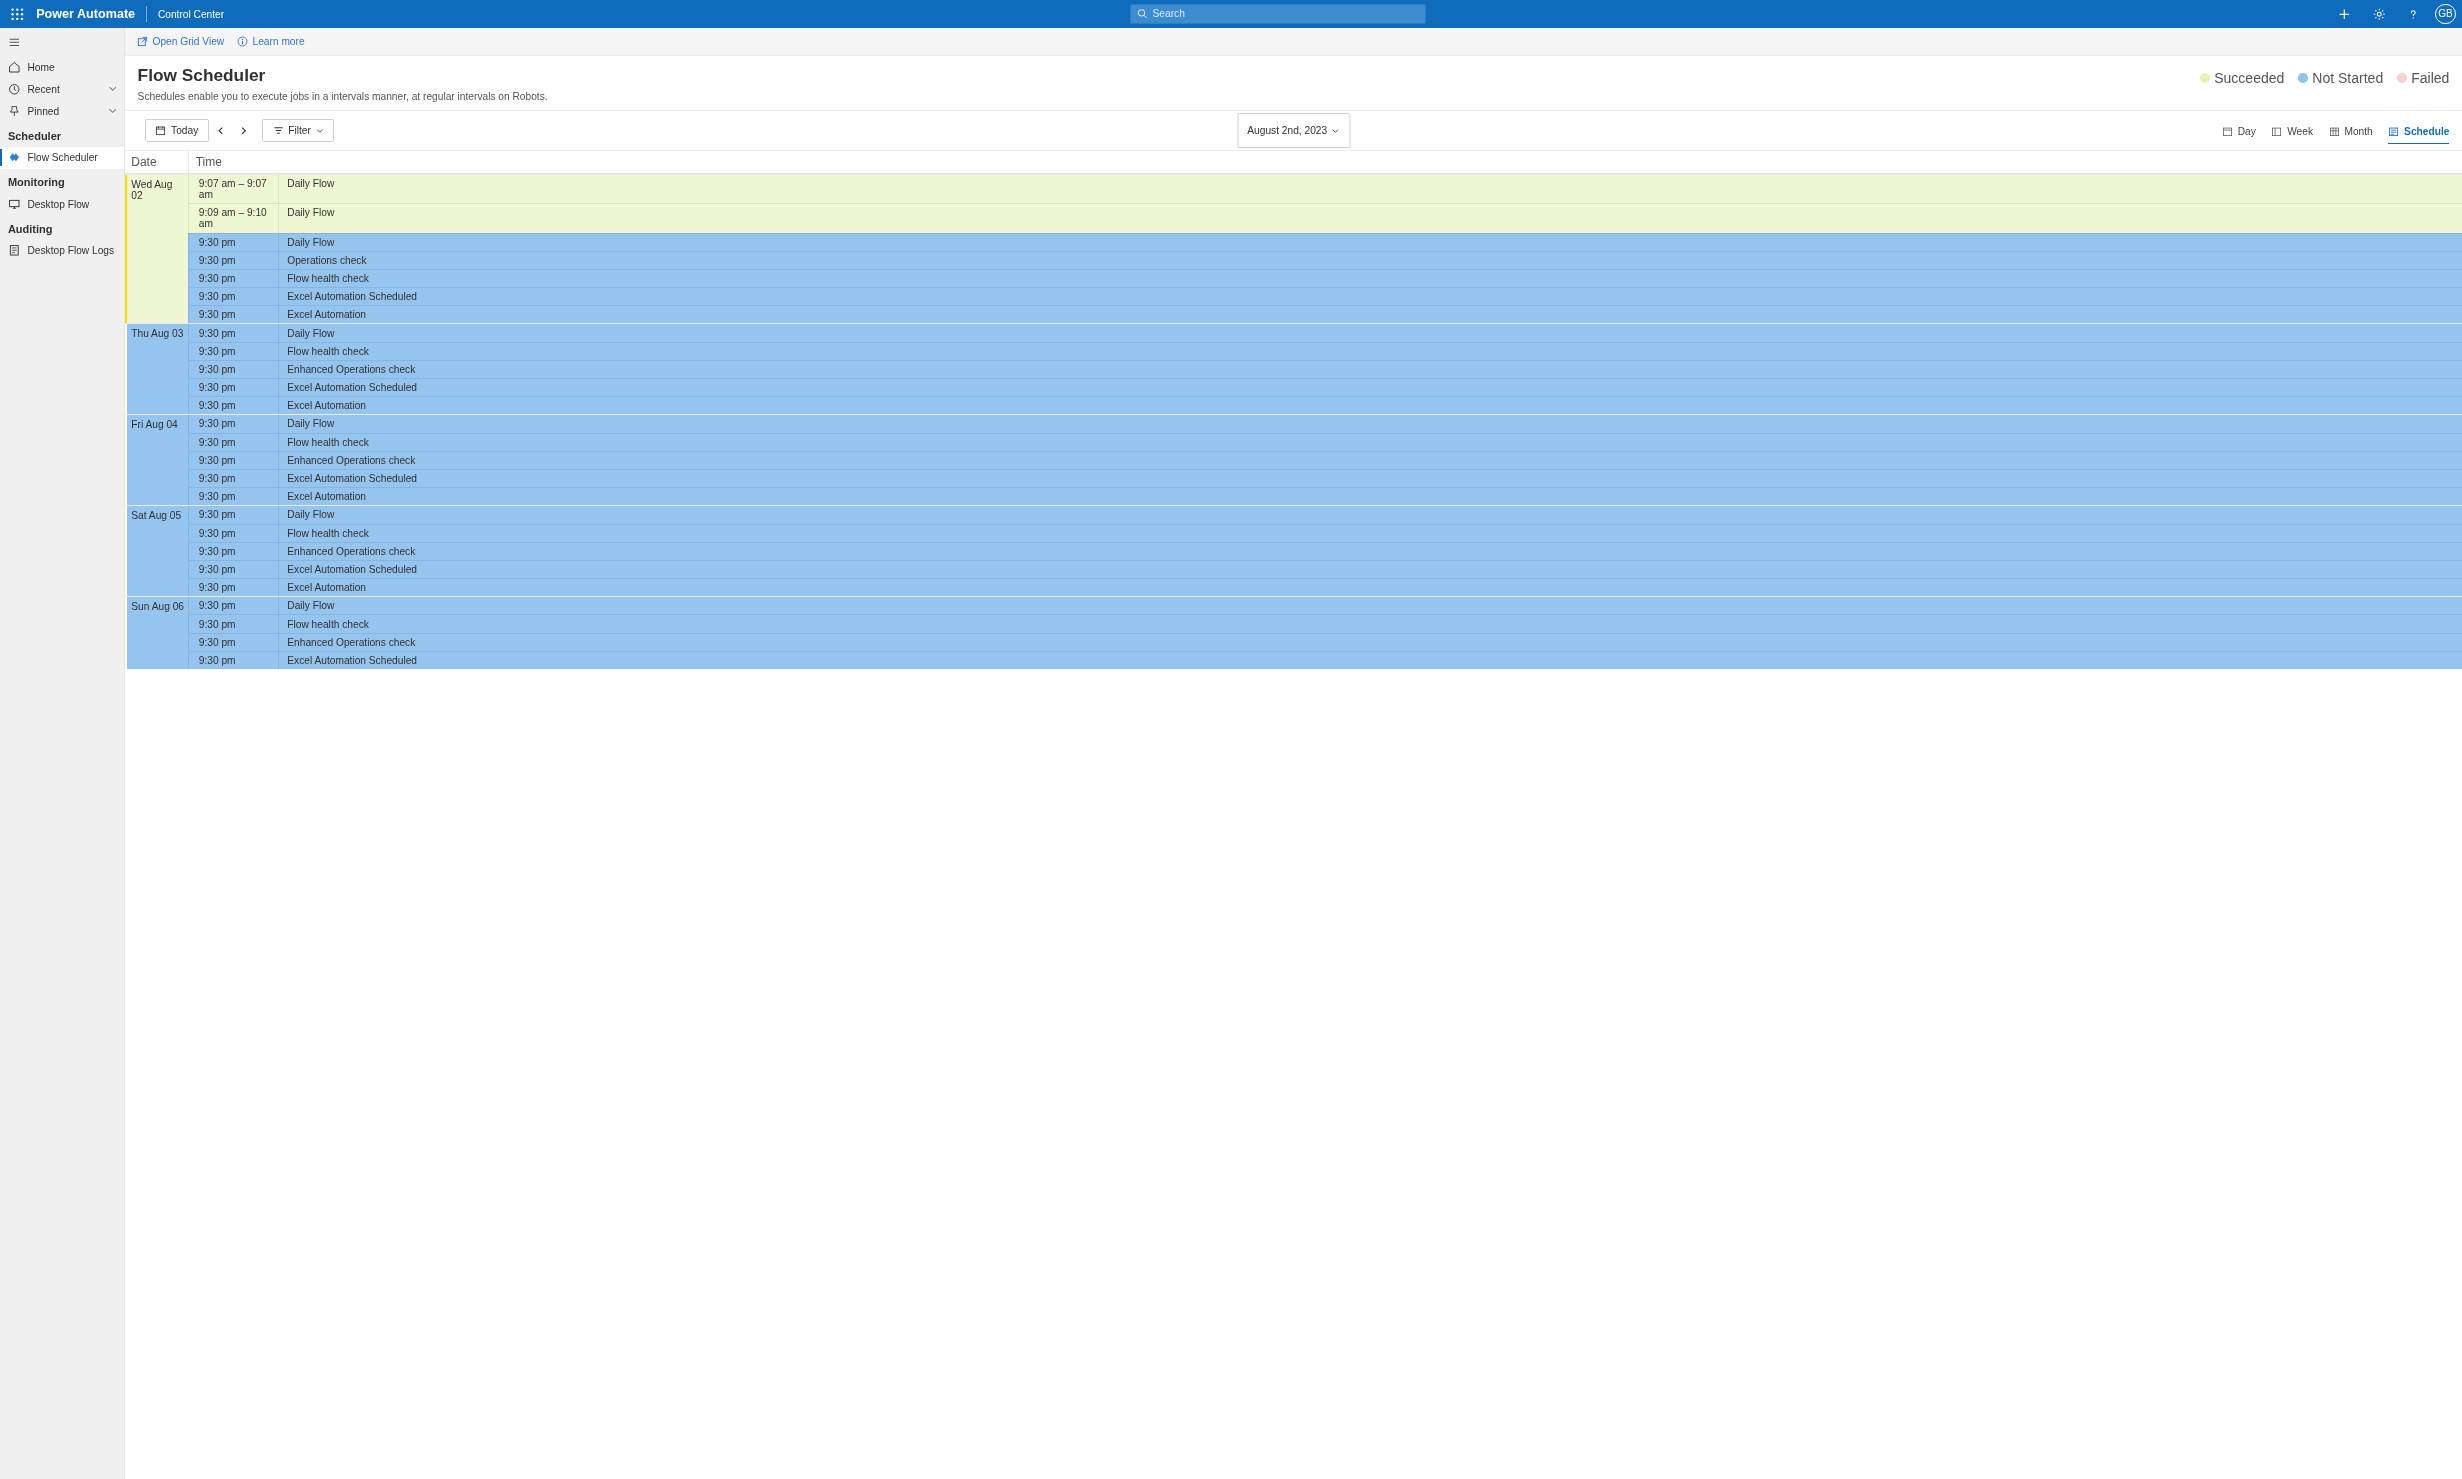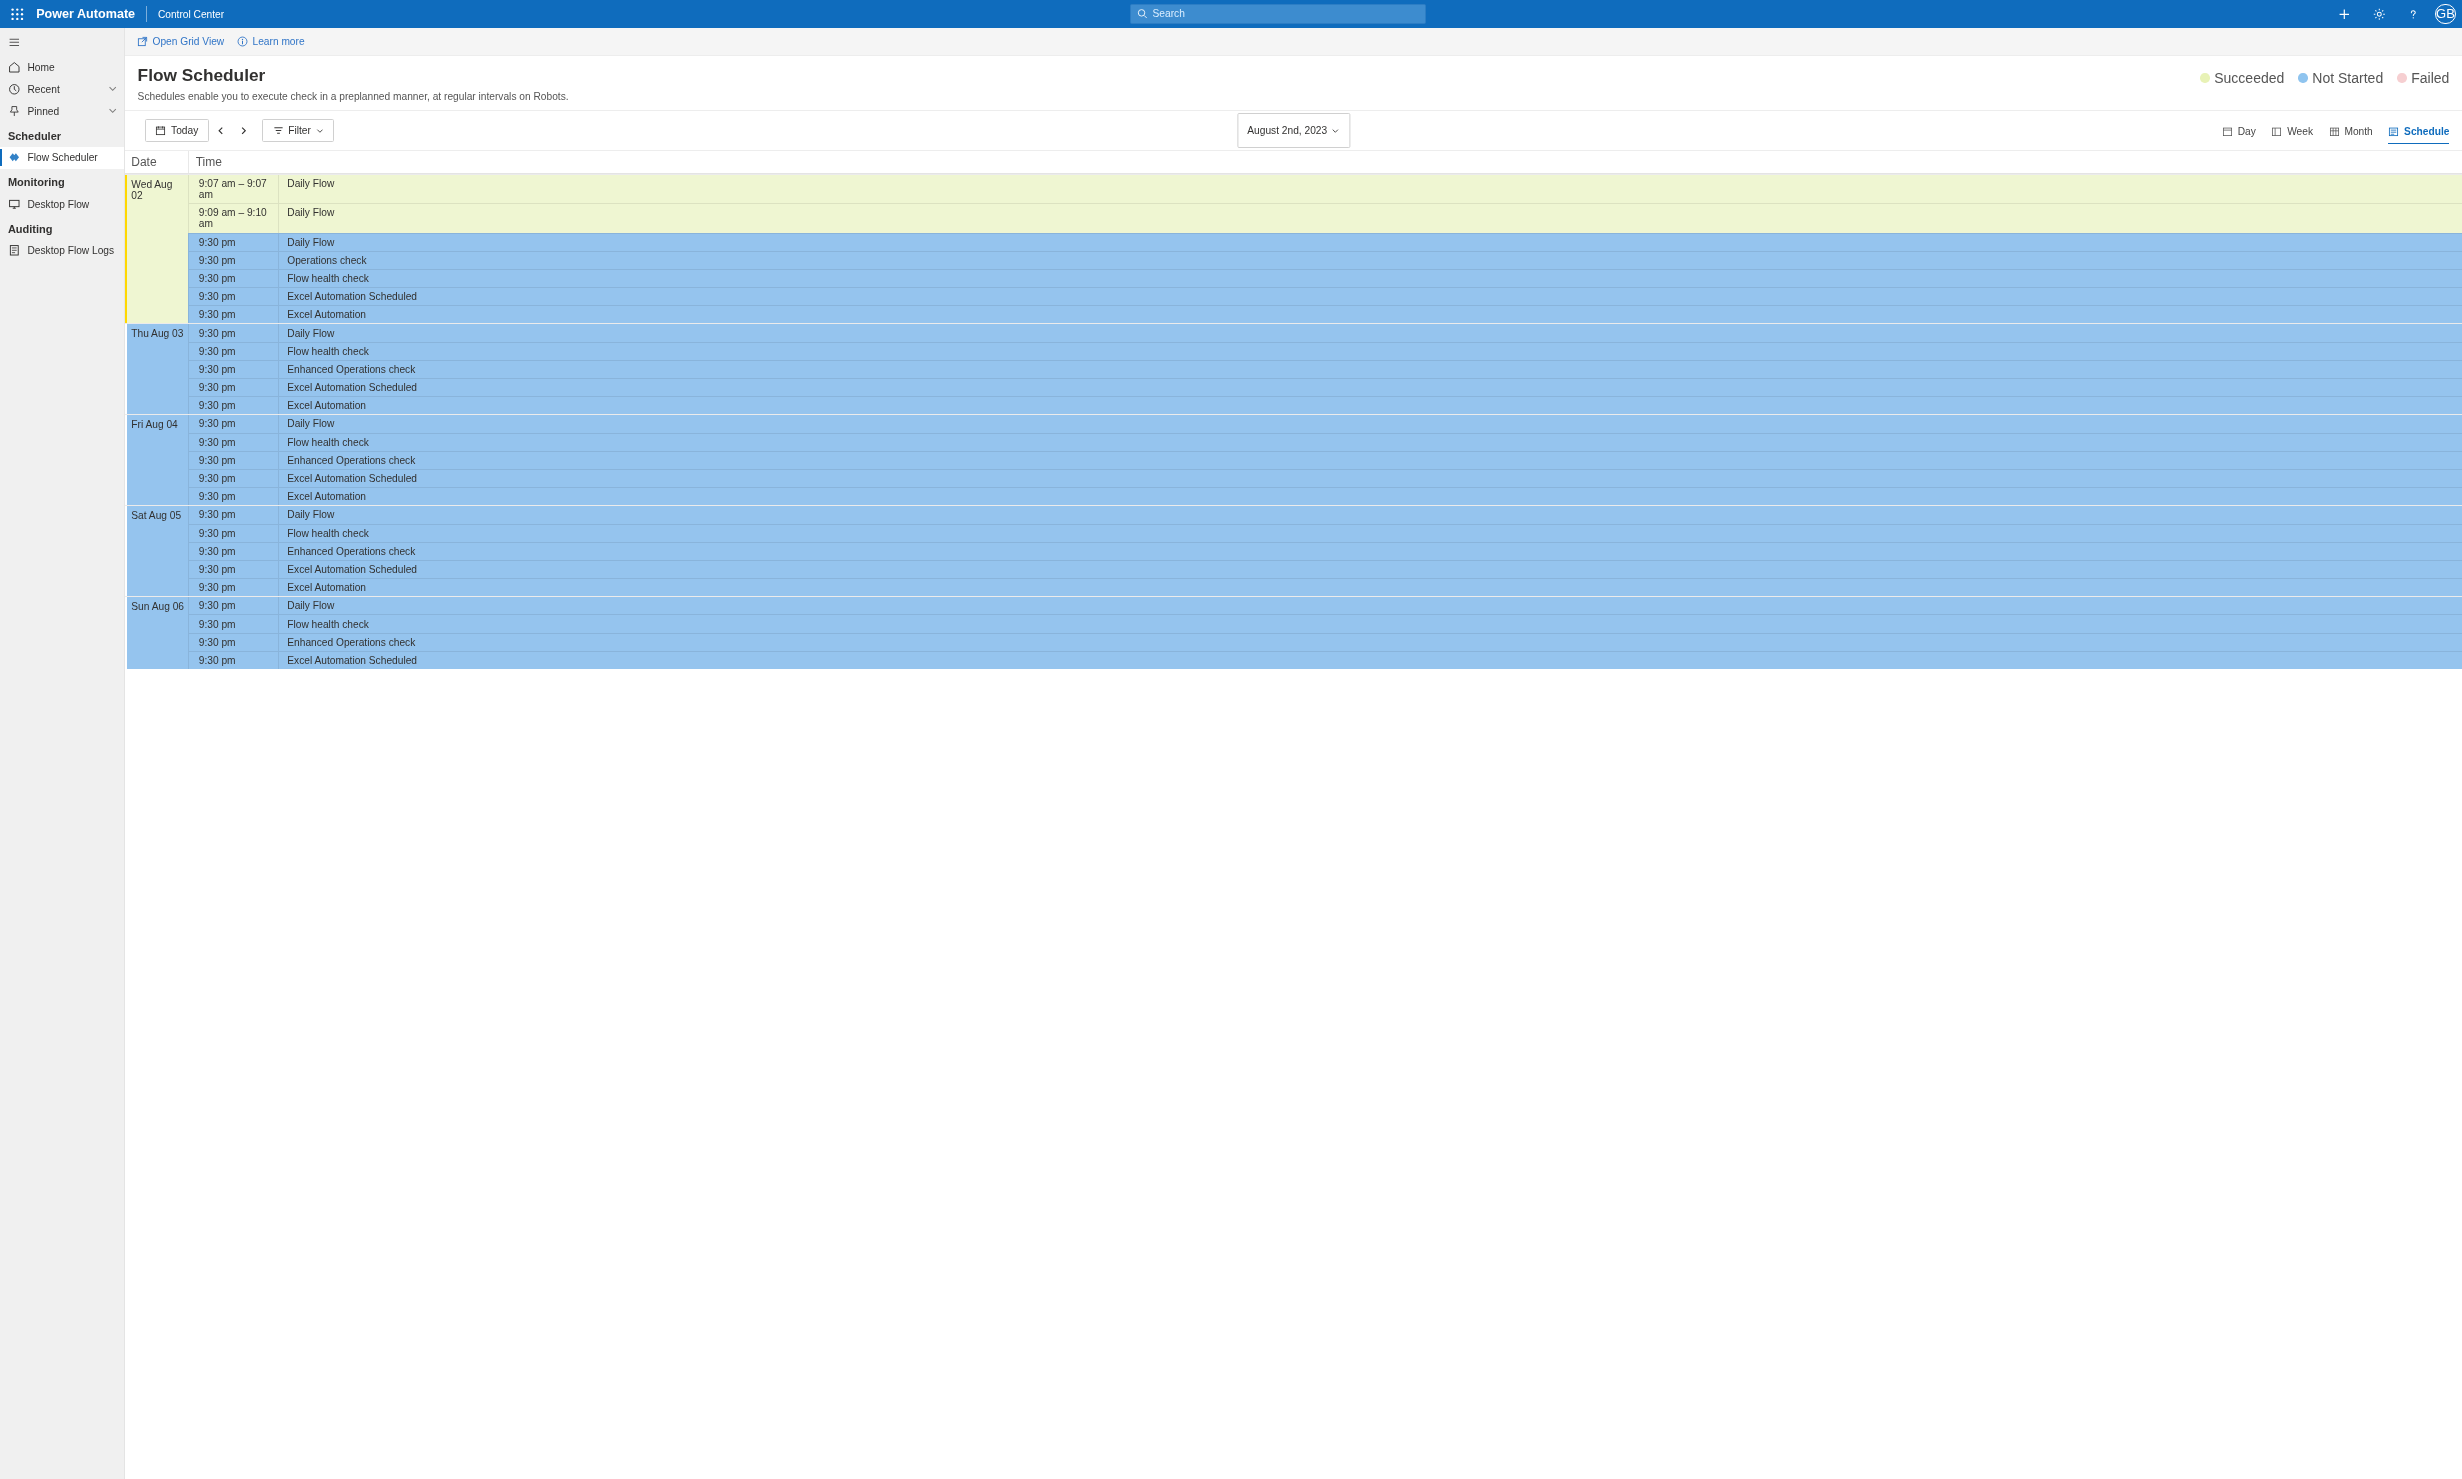--- a/index.html
+++ b/index.html
@@ -12,21 +12,21 @@
 .topbar .brand { font-weight: 600; font-size: 12.6px; margin-left: 7.9px; }
 .topbar .divider { width: 0.8px; height: 15.7px; background: rgba(255,255,255,.45); margin: 0 11px; }
 .topbar .loc { font-size: 10.2px; }
 .topbar .search-wrap { flex: 1; display: flex; justify-content: center; }
 .topbar .search { width: 296px; height: 20.4px; background: #3d8ccf; border: 0.8px solid #2c7dc4; border-radius: 1.6px; display: flex; align-items: center; padding: 0 6.3px; }
 .topbar .search svg { margin-right: 4.7px; opacity: .9; }
 .topbar .search input { background: transparent; border: none; outline: none; color: #fff; font-size: 10.2px; width: 100%; }
 .topbar .search input::placeholder { color: #dbeeff; }
 .topbar .right { display: flex; align-items: center; gap: 9.4px; }
 .topbar .icon-btn { width: 25px; height: 25px; display: flex; align-items: center; justify-content: center; cursor: pointer; }
-.topbar .avatar { width: 20.4px; height: 20.4px; border: 0.8px solid #fff; border-radius: 50%; display: flex; align-items: center; justify-content: center; font-size: 13px; }
+.topbar .avatar { width: 20.4px; height: 20.4px; border: 0.8px solid #fff; border-radius: 50%; display: flex; align-items: center; justify-content: center; font-size: 10px; }
 
 
 .split { flex: 1; display: flex; overflow: hidden; }
 
 
 .sidebar { width: 125px; background: #f0f0f0; border-right: 0.8px solid #e4e4e4; position: relative; display: flex; flex-direction: column; }
 .sidebar .ham { height: 28px; display: flex; align-items: center; padding-left: 7.9px; opacity: .8; }
 .side-row { height: 22px; display: flex; align-items: center; padding-left: 7.9px; gap: 7px; cursor: pointer; font-size: 10.2px; position: relative; }
 .side-row svg.micon { width: 12.6px; height: 12.6px; flex: 0 0 12.6px; }
 .side-row .chev { position: absolute; right: 6.3px; opacity: .6; }
@@ -213,21 +213,21 @@
             <circle cx="8" cy="5" r="1" fill="#3175c7"></circle>
             <path d="M8 7v5" stroke="#3175c7" stroke-width="1.5"></path>
           </svg>
         <span>Learn more</span>
       </a>
     </div>
 
     <div class="pagehead">
       <div>
         <h1>Flow Scheduler</h1>
-        <div class="sub">Schedules enable you to execute check in a preplanned manner, at regular intervals on Robots.</div>
+        <div class="sub">Schedules enable you to execute jobs in a intervals manner, at regular intervals on Robots.</div>
       </div>
       <div class="legend">
         <div class="legend-item">
             <span class="dot" style="background:#e8f2b6"></span>
             <span>Succeeded</span>
           </div>
         <div class="legend-item">
             <span class="dot" style="background:#8fc4ef"></span>
             <span>Not Started</span>
           </div>

